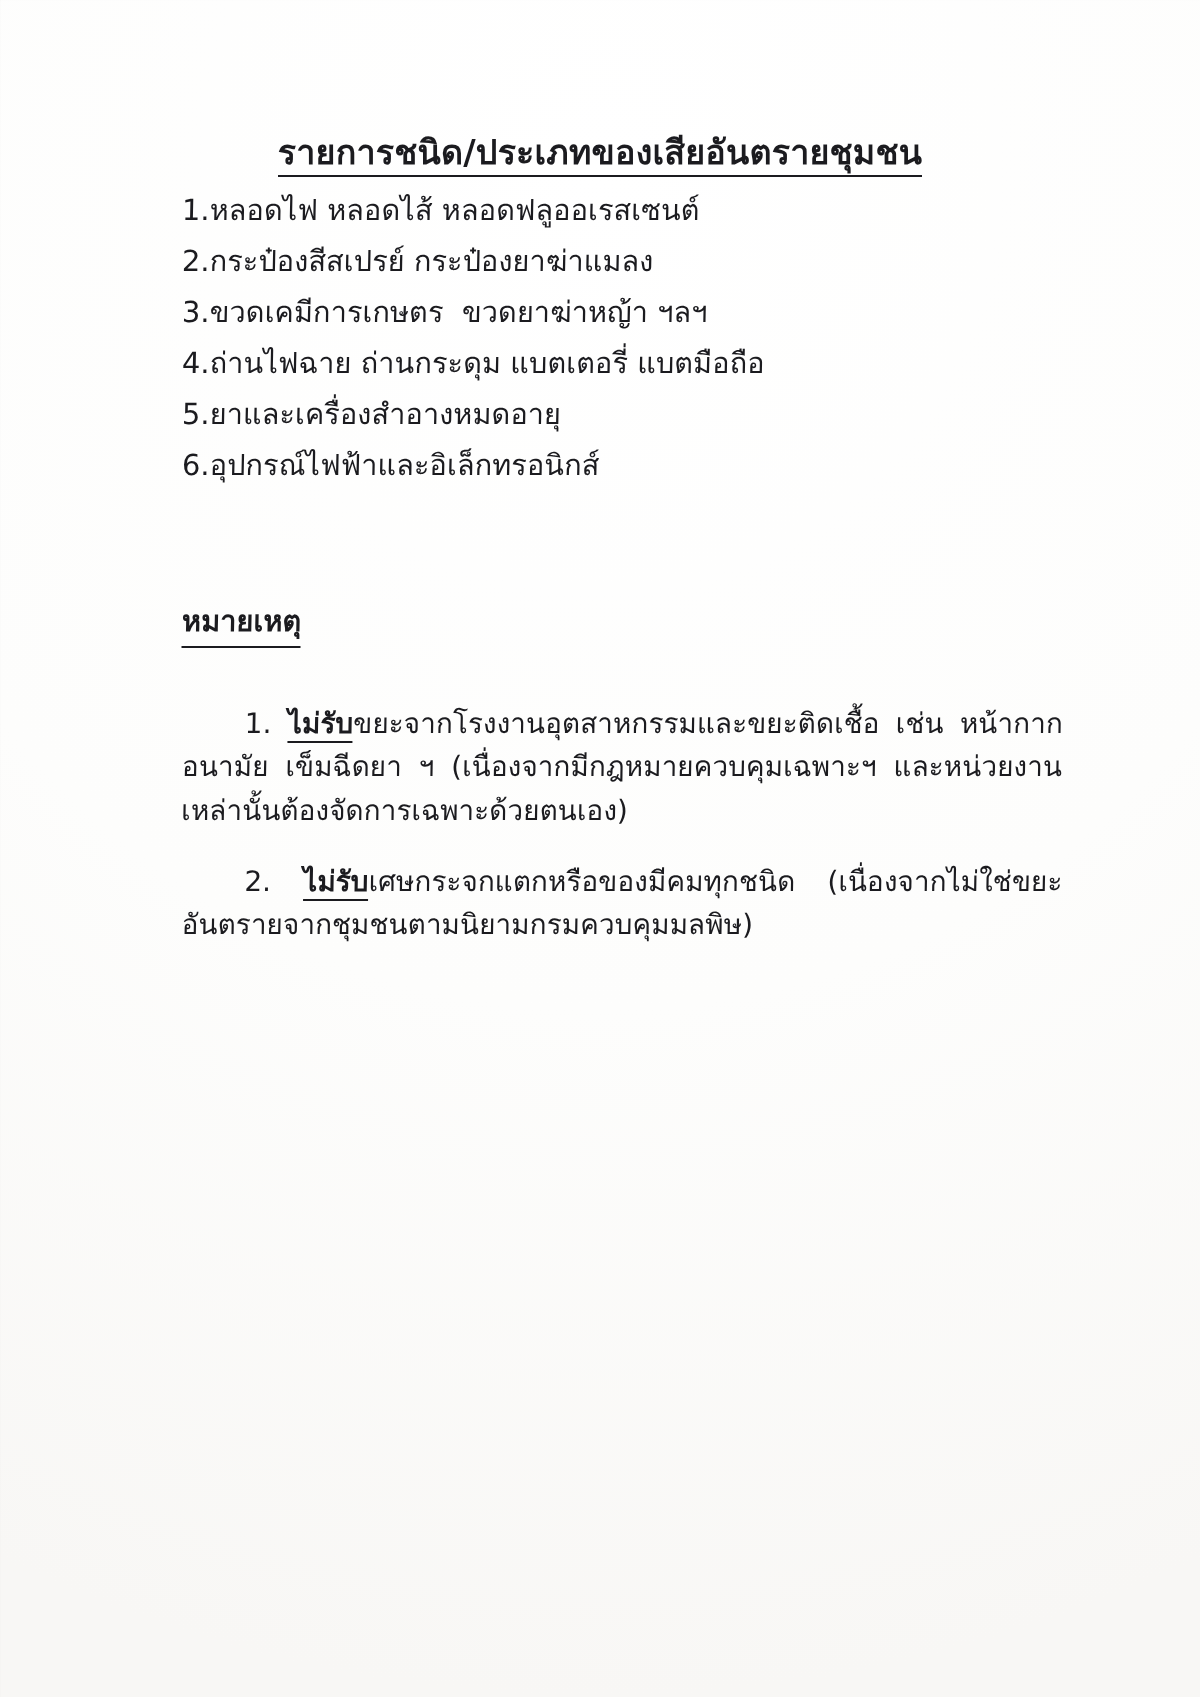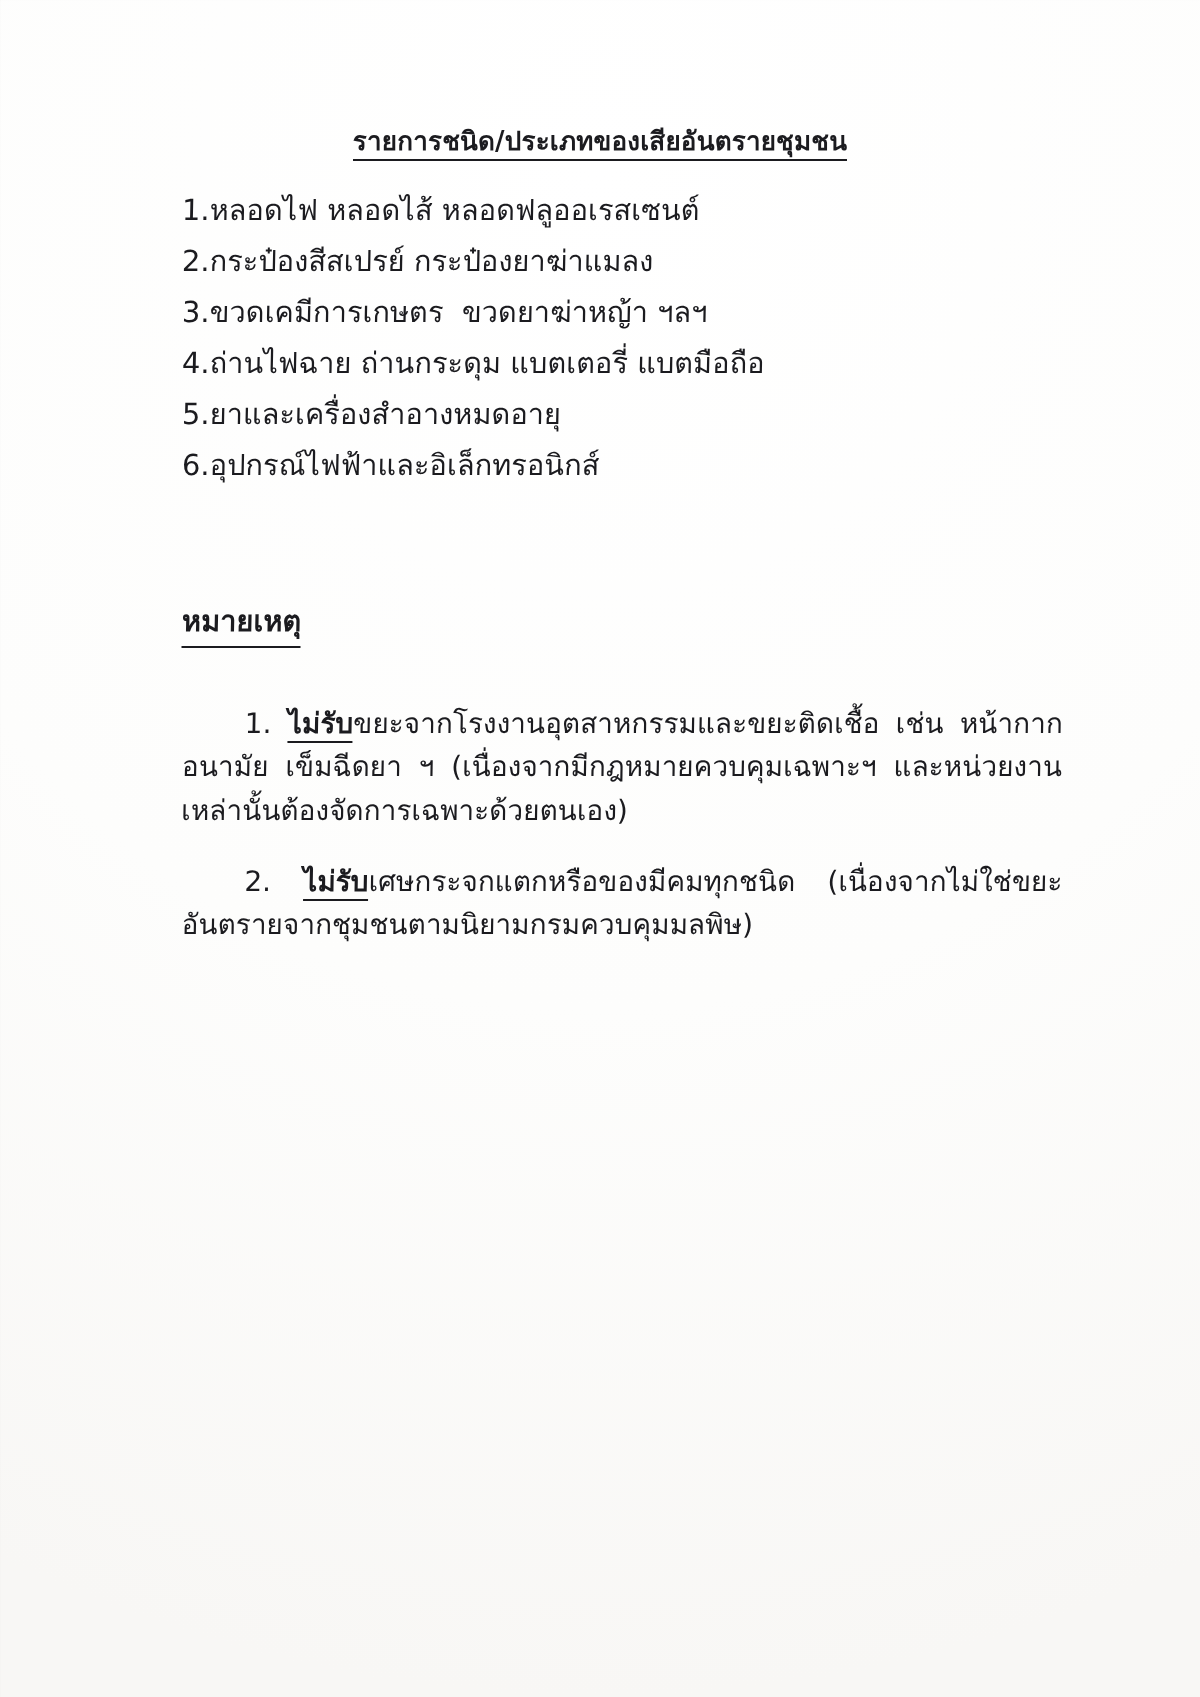--- a/index.html
+++ b/index.html
@@ -40,21 +40,21 @@
     height: 1697px;
     padding: 0;
   }
 
   .doc-title {
     position: absolute;
     top: 108px;
     left: 0;
     width: 1200px;
     text-align: center;
-    font-size: 26px;
+    font-size: 34px;
     font-weight: bold;
     letter-spacing: 0.2px;
     line-height: 1.25;
   }
   .doc-title span {
     border-bottom: 2px solid #1b1b1f;
     padding-bottom: 3px;
   }
 
   .list {

